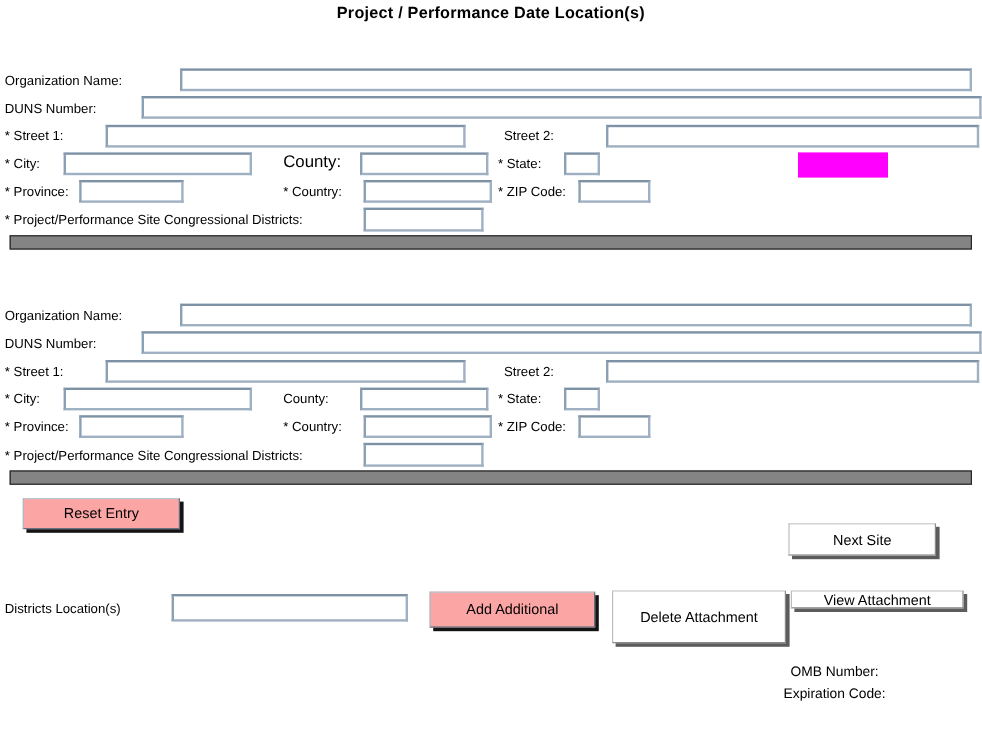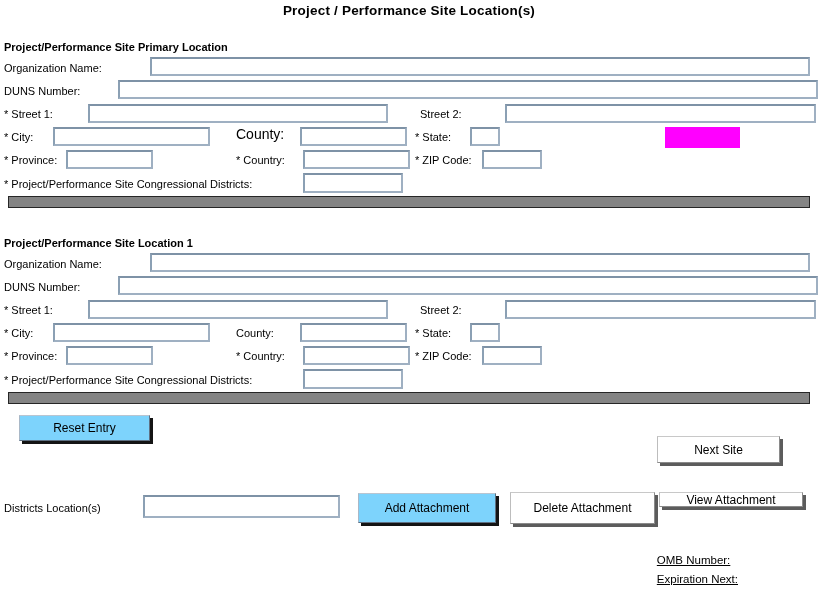--- a/index.html
+++ b/index.html
@@ -31,45 +31,44 @@
     box-sizing:border-box; background:#848484; border:1px solid #262626;
   }
   .magenta-box { position:absolute; left:665px; top:86px; width:75px; height:21px; background:#ff00ff; }
   .btn {
     position:absolute; box-sizing:border-box; display:flex;
     align-items:center; justify-content:center;
     font-family:"Liberation Sans","DejaVu Sans",sans-serif; font-size:12px;
     cursor:pointer; white-space:nowrap;
   }
   .btn-slate {
-    background:#7dd3fc; border:1px solid #5f7183;
+    background:#fca5a5; border:1px solid #5f7183;
     border-top-color:#b9c5d1; border-left-color:#a9b8c7;
     box-shadow:3px 3px 0 #141414;
   }
   .btn-white {
     background:#ffffff; border:1px solid #8a8a8a;
     border-top-color:#c8c8c8; border-left-color:#bdbdbd;
     box-shadow:3px 3px 0 #5c5c5c;
   }
   #reset-entry-btn { left:19px; top:415px; width:131px; height:26px; }
   #next-site-btn { left:657px; top:436px; width:123px; height:27px; }
   #additional-label { left:4px; top:501px; }
   #additional-input { left:143px; top:495px; width:197px; height:23px; }
   #add-attachment-btn { left:358px; top:493px; width:138px; height:30px; }
-  #delete-attachment-btn { left:510px; top:492px; width:145px; height:32px; }
+  #delete-attachment-btn { left:510px; top:492px; width:145px; height:44px; }
   #view-attachment-btn { left:659px; top:492px; width:144px; height:15px; }
-  .omb-block { position:absolute; right:80px; top:551px; line-height:19px; font-size:11.5px;text-decoration:underline; }
+  .omb-block { position:absolute; right:80px; top:551px; text-align:center; line-height:19px; font-size:11.5px; }
 </style>
 </head>
 <body>
 
-<div class="title">Project / Performance Site Location(s)</div>
+<div class="title">Project / Performance Date Location(s)</div>
 
 <div class="section" id="section-primary">
-  <div class="sec-header">Project/Performance Site Primary Location</div>
 
   <div class="lbl" style="left:4px; top:20px;">Organization Name:</div>
   <input type="text" class="fld" style="left: 150px; top: 16px; width: 660px;">
 
   <div class="lbl" style="left:4px; top:43px;">DUNS Number:</div>
   <input type="text" class="fld" style="left: 118px; top: 39px; width: 700px;">
 
   <div class="lbl" style="left:4px; top:66px;">* Street 1:</div>
   <input type="text" class="fld" style="left: 88px; top: 63px; width: 300px;">
   <div class="lbl" style="left:420px; top:66px;">Street 2:</div>
@@ -90,21 +89,20 @@
   <div class="lbl" style="left:415px; top:112px;">* ZIP Code:</div>
   <input type="text" class="fld" style="left: 482px; top: 109px; width: 60px;">
 
   <div class="lbl" style="left:4px; top:136px;">* Project/Performance Site Congressional Districts:</div>
   <input type="text" class="fld" style="left: 303px; top: 132px; width: 100px; height: 20px;">
 
   <div class="divider-bar"></div>
 </div>
 
 <div class="section" id="section-loc1">
-  <div class="sec-header">Project/Performance Site Location 1</div>
 
   <div class="lbl" style="left:4px; top:20px;">Organization Name:</div>
   <input type="text" class="fld" style="left: 150px; top: 16px; width: 660px;">
 
   <div class="lbl" style="left:4px; top:43px;">DUNS Number:</div>
   <input type="text" class="fld" style="left: 118px; top: 39px; width: 700px;">
 
   <div class="lbl" style="left:4px; top:66px;">* Street 1:</div>
   <input type="text" class="fld" style="left: 88px; top: 63px; width: 300px;">
   <div class="lbl" style="left:420px; top:66px;">Street 2:</div>
@@ -129,20 +127,20 @@
 
   <div class="divider-bar"></div>
 </div>
 
 <div class="btn btn-slate" id="reset-entry-btn">Reset Entry</div>
 
 <div class="btn btn-white" id="next-site-btn">Next Site</div>
 
 <div class="lbl abs" id="additional-label">Districts Location(s)</div>
 <input type="text" class="fld" id="additional-input" style="">
-<div class="btn btn-slate" id="add-attachment-btn">Add Attachment</div>
+<div class="btn btn-slate" id="add-attachment-btn">Add Additional</div>
 <div class="btn btn-white" id="delete-attachment-btn">Delete Attachment</div>
 <div class="btn btn-white" id="view-attachment-btn">View Attachment</div>
 
 <div class="omb-block">
   <div>OMB Number:</div>
-  <div>Expiration Next:</div>
+  <div>Expiration Code:</div>
 </div>
 
 </body></html>

